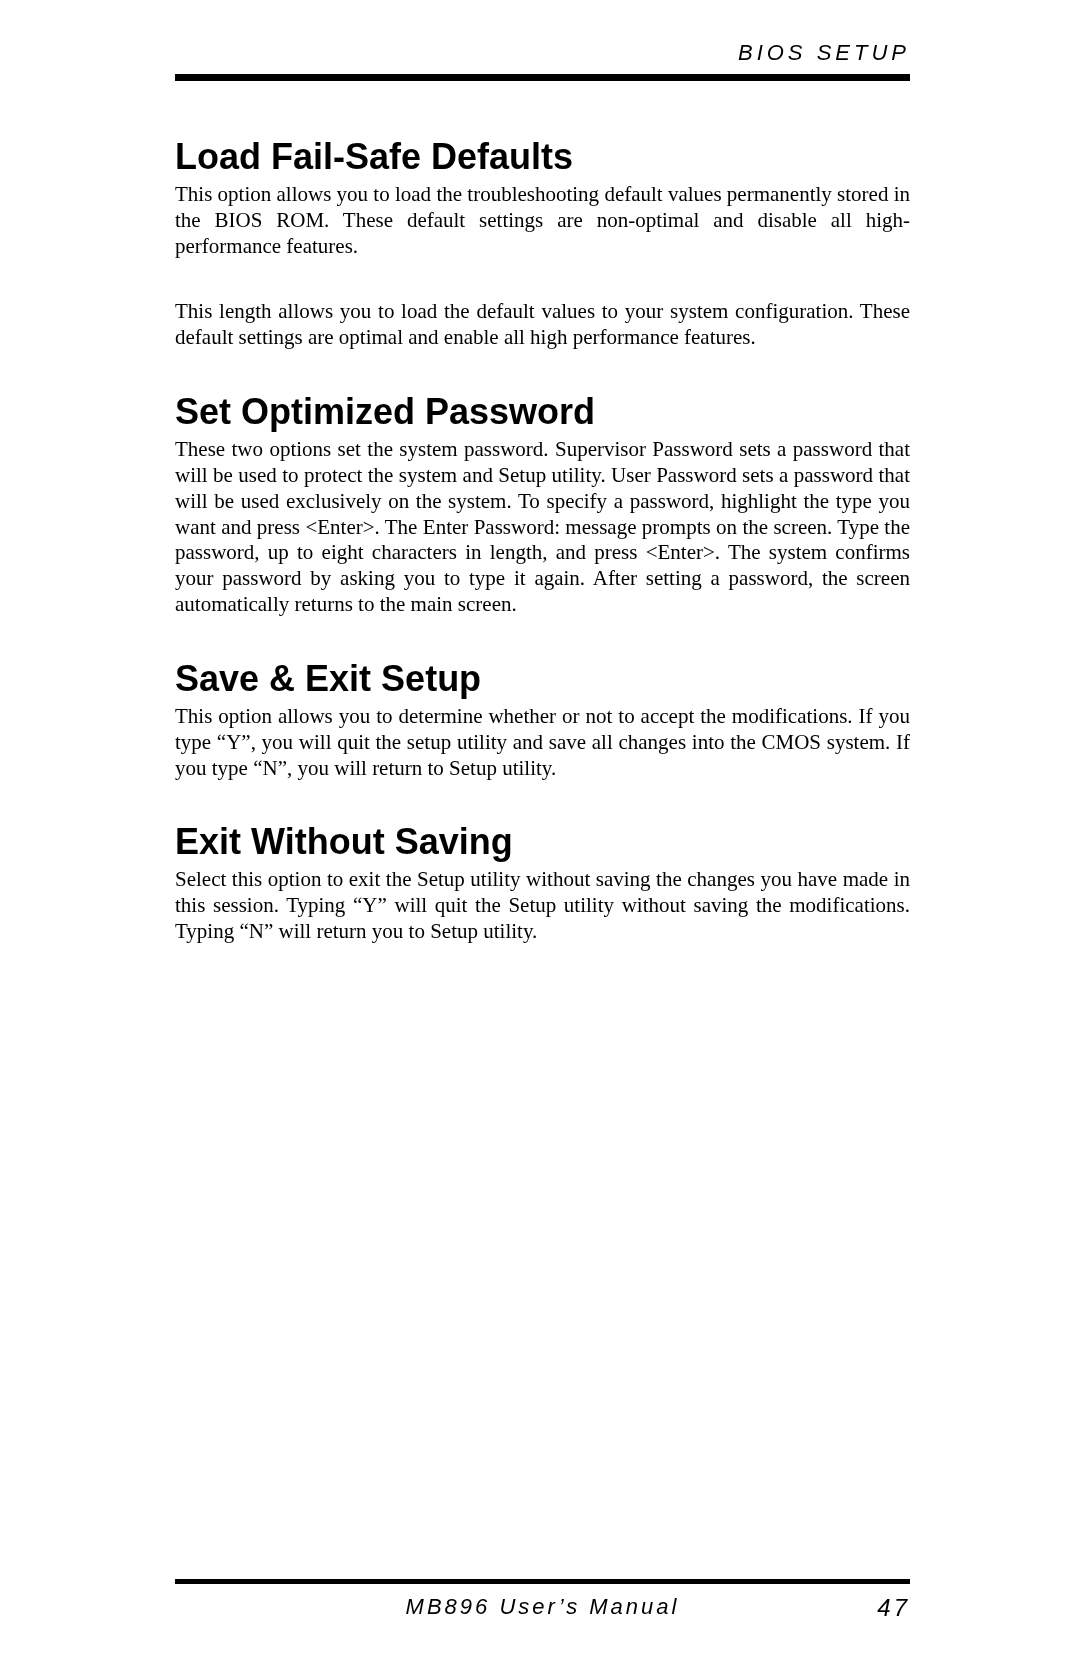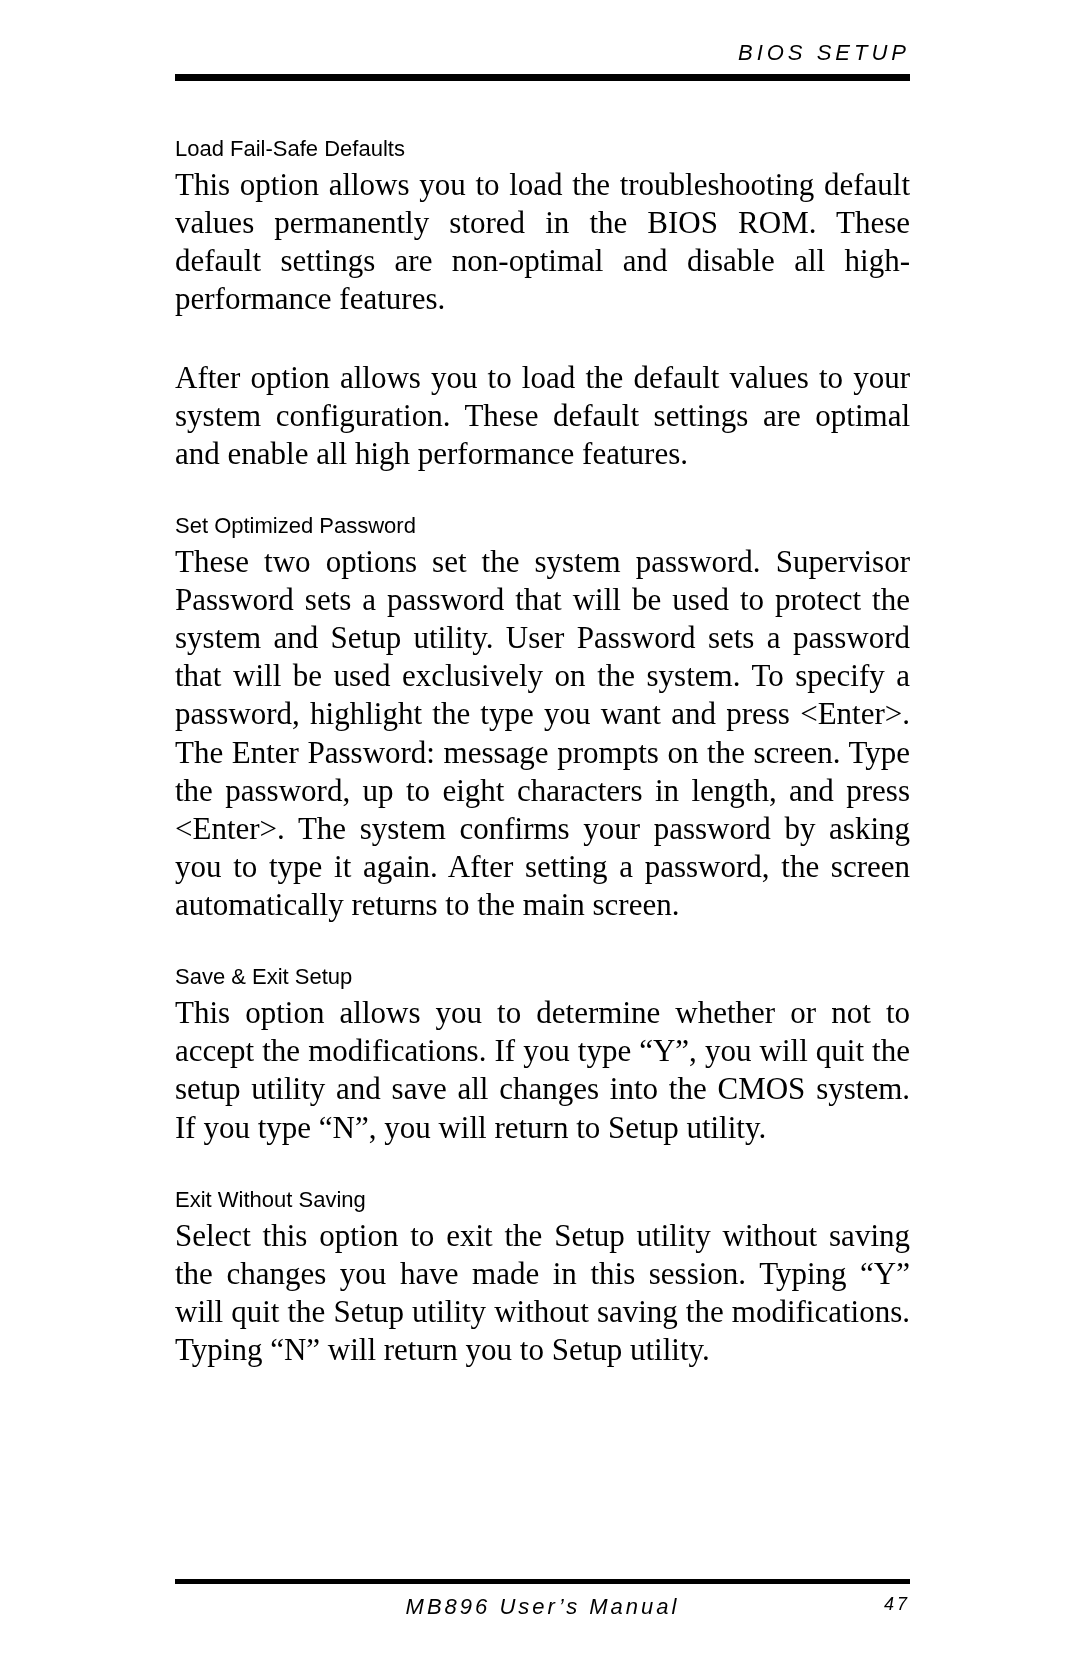--- a/index.html
+++ b/index.html
@@ -28,26 +28,26 @@
   }
   .hr-top {
     border-top: 7px solid #000;
     margin-bottom: 55px;
   }
   .section {
     margin-bottom: 40px;
   }
   .section-heading {
     font-family: Arial, Helvetica, sans-serif;
-    font-weight: normal;
-    font-size: 22px;
+    font-weight: bold;
+    font-size: 36px;
     margin-bottom: 4px;
   }
   .body-text {
-    font-size: 31px;
+    font-size: 21px;
     line-height: 1.23;
     text-align: justify;
   }
   .body-text + .body-text {
     margin-top: 18px;
   }
   .footer-wrap {
     position: absolute;
     left: 175px;
     right: 170px;
@@ -65,38 +65,38 @@
     letter-spacing: 3px;
     font-size: 22px;
   }
   .footer-page {
     position: absolute;
     right: 0;
     top: 0;
     font-family: Arial, Helvetica, sans-serif;
     font-style: italic;
     letter-spacing: 3px;
-    font-size: 18px;
+    font-size: 24px;
   }
 </style>
 </head>
 <body>
 
 <div class="page">
 
   <div class="header">BIOS SETUP</div>
   <div class="hr-top"></div>
 
   <div class="section">
     <div class="section-heading">Load Fail-Safe Defaults</div>
     <div class="body-text">This option allows you to load the troubleshooting default values permanently stored in the BIOS ROM. These default settings are non-optimal and disable all high-performance features.</div>
   </div>
 
   <div class="section">
-    <div class="body-text">After option allows you to load the default values to your system configuration. These default settings are optimal and enable all high performance features.</div>
+    <div class="body-text">This length allows you to load the default values to your system configuration. These default settings are optimal and enable all high performance features.</div>
   </div>
 
   <div class="section">
     <div class="section-heading">Set Optimized Password</div>
     <div class="body-text">These two options set the system password. Supervisor Password sets a password that will be used to protect the system and Setup utility. User Password sets a password that will be used exclusively on the system. To specify a password, highlight the type you want and press &lt;Enter&gt;. The Enter Password: message prompts on the screen. Type the password, up to eight characters in length, and press &lt;Enter&gt;. The system confirms your password by asking you to type it again. After setting a password, the screen automatically returns to the main screen.</div>
   </div>
 
   <div class="section">
     <div class="section-heading">Save &amp; Exit Setup</div>
     <div class="body-text">This option allows you to determine whether or not to accept the modifications. If you type “Y”, you will quit the setup utility and save all changes into the CMOS system. If you type “N”, you will return to Setup utility.</div>

